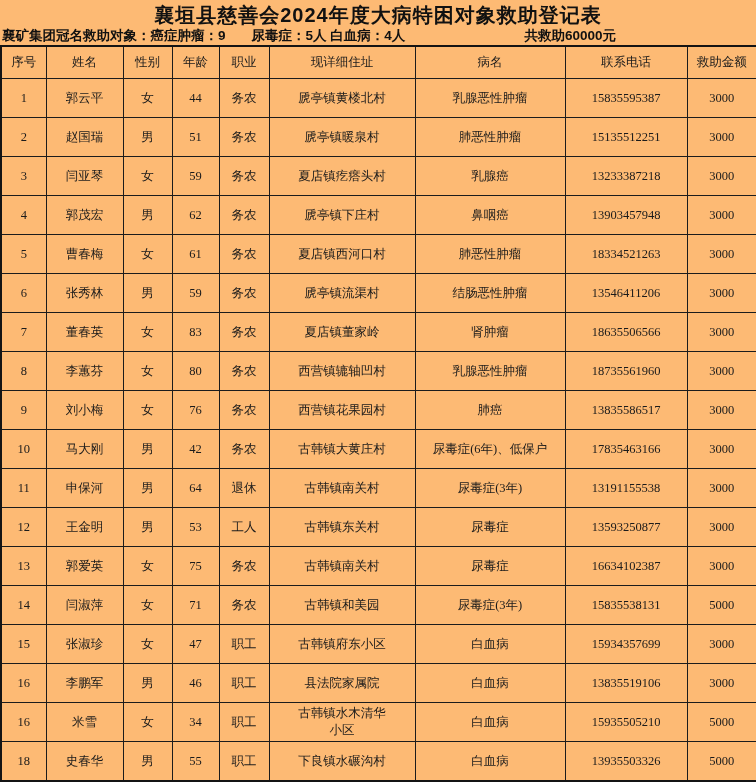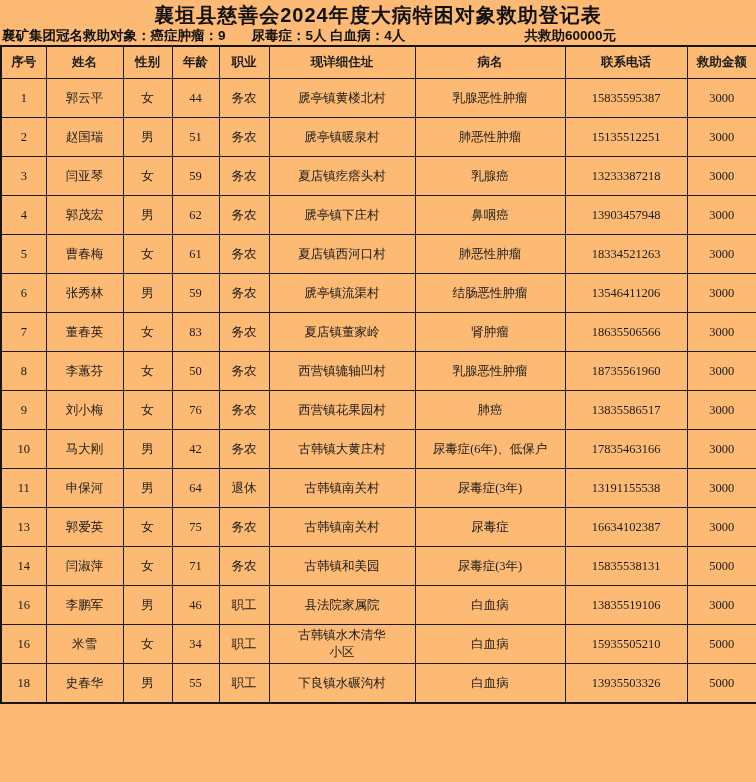--- a/index.html
+++ b/index.html
@@ -54,21 +54,21 @@
     vertical-align: middle;
     font-family: "Liberation Serif", serif;
     font-size: 12.5px;
     color: #1b1b1b;
     padding: 1px 2px;
     white-space: pre-line;
     overflow: hidden;
   }
   .record-table th {
     height: 29px;
-    font-weight: bold;
+    font-weight: normal;
   }
   .record-table td {
     height: 36px;
   }
   col.c-index   { width: 45px; }
   col.c-name    { width: 77px; }
   col.c-gender  { width: 49px; }
   col.c-age     { width: 47px; }
   col.c-occ     { width: 50px; }
   col.c-addr    { width: 146px; }
@@ -189,21 +189,21 @@
           <td>务农</td>
           <td>夏店镇董家岭</td>
           <td>肾肿瘤</td>
           <td>18635506566</td>
           <td>3000</td>
         </tr>
         <tr>
           <td>8</td>
           <td>李蕙芬</td>
           <td>女</td>
-          <td>50</td>
+          <td>80</td>
           <td>务农</td>
           <td>西营镇辘轴凹村</td>
           <td>乳腺恶性肿瘤</td>
           <td>18735561960</td>
           <td>3000</td>
         </tr>
         <tr>
           <td>9</td>
           <td>刘小梅</td>
           <td>女</td>
@@ -230,40 +230,62 @@
           <td>申保河</td>
           <td>男</td>
           <td>64</td>
           <td>退休</td>
           <td>古韩镇南关村</td>
           <td>尿毒症(3年)</td>
           <td>13191155538</td>
           <td>3000</td>
         </tr>
         <tr>
+          <td>12</td>
+          <td>王金明</td>
+          <td>男</td>
+          <td>53</td>
+          <td>工人</td>
+          <td>古韩镇东关村</td>
+          <td>尿毒症</td>
+          <td>13593250877</td>
+          <td>3000</td>
+        </tr>
+        <tr>
           <td>13</td>
           <td>郭爱英</td>
           <td>女</td>
           <td>75</td>
           <td>务农</td>
           <td>古韩镇南关村</td>
           <td>尿毒症</td>
           <td>16634102387</td>
           <td>3000</td>
         </tr>
         <tr>
           <td>14</td>
           <td>闫淑萍</td>
           <td>女</td>
           <td>71</td>
           <td>务农</td>
           <td>古韩镇和美园</td>
           <td>尿毒症(3年)</td>
           <td>15835538131</td>
           <td>5000</td>
+        </tr>
+        <tr>
+          <td>15</td>
+          <td>张淑珍</td>
+          <td>女</td>
+          <td>47</td>
+          <td>职工</td>
+          <td>古韩镇府东小区</td>
+          <td>白血病</td>
+          <td>15934357699</td>
+          <td>3000</td>
         </tr>
         <tr>
           <td>16</td>
           <td>李鹏军</td>
           <td>男</td>
           <td>46</td>
           <td>职工</td>
           <td>县法院家属院</td>
           <td>白血病</td>
           <td>13835519106</td>

